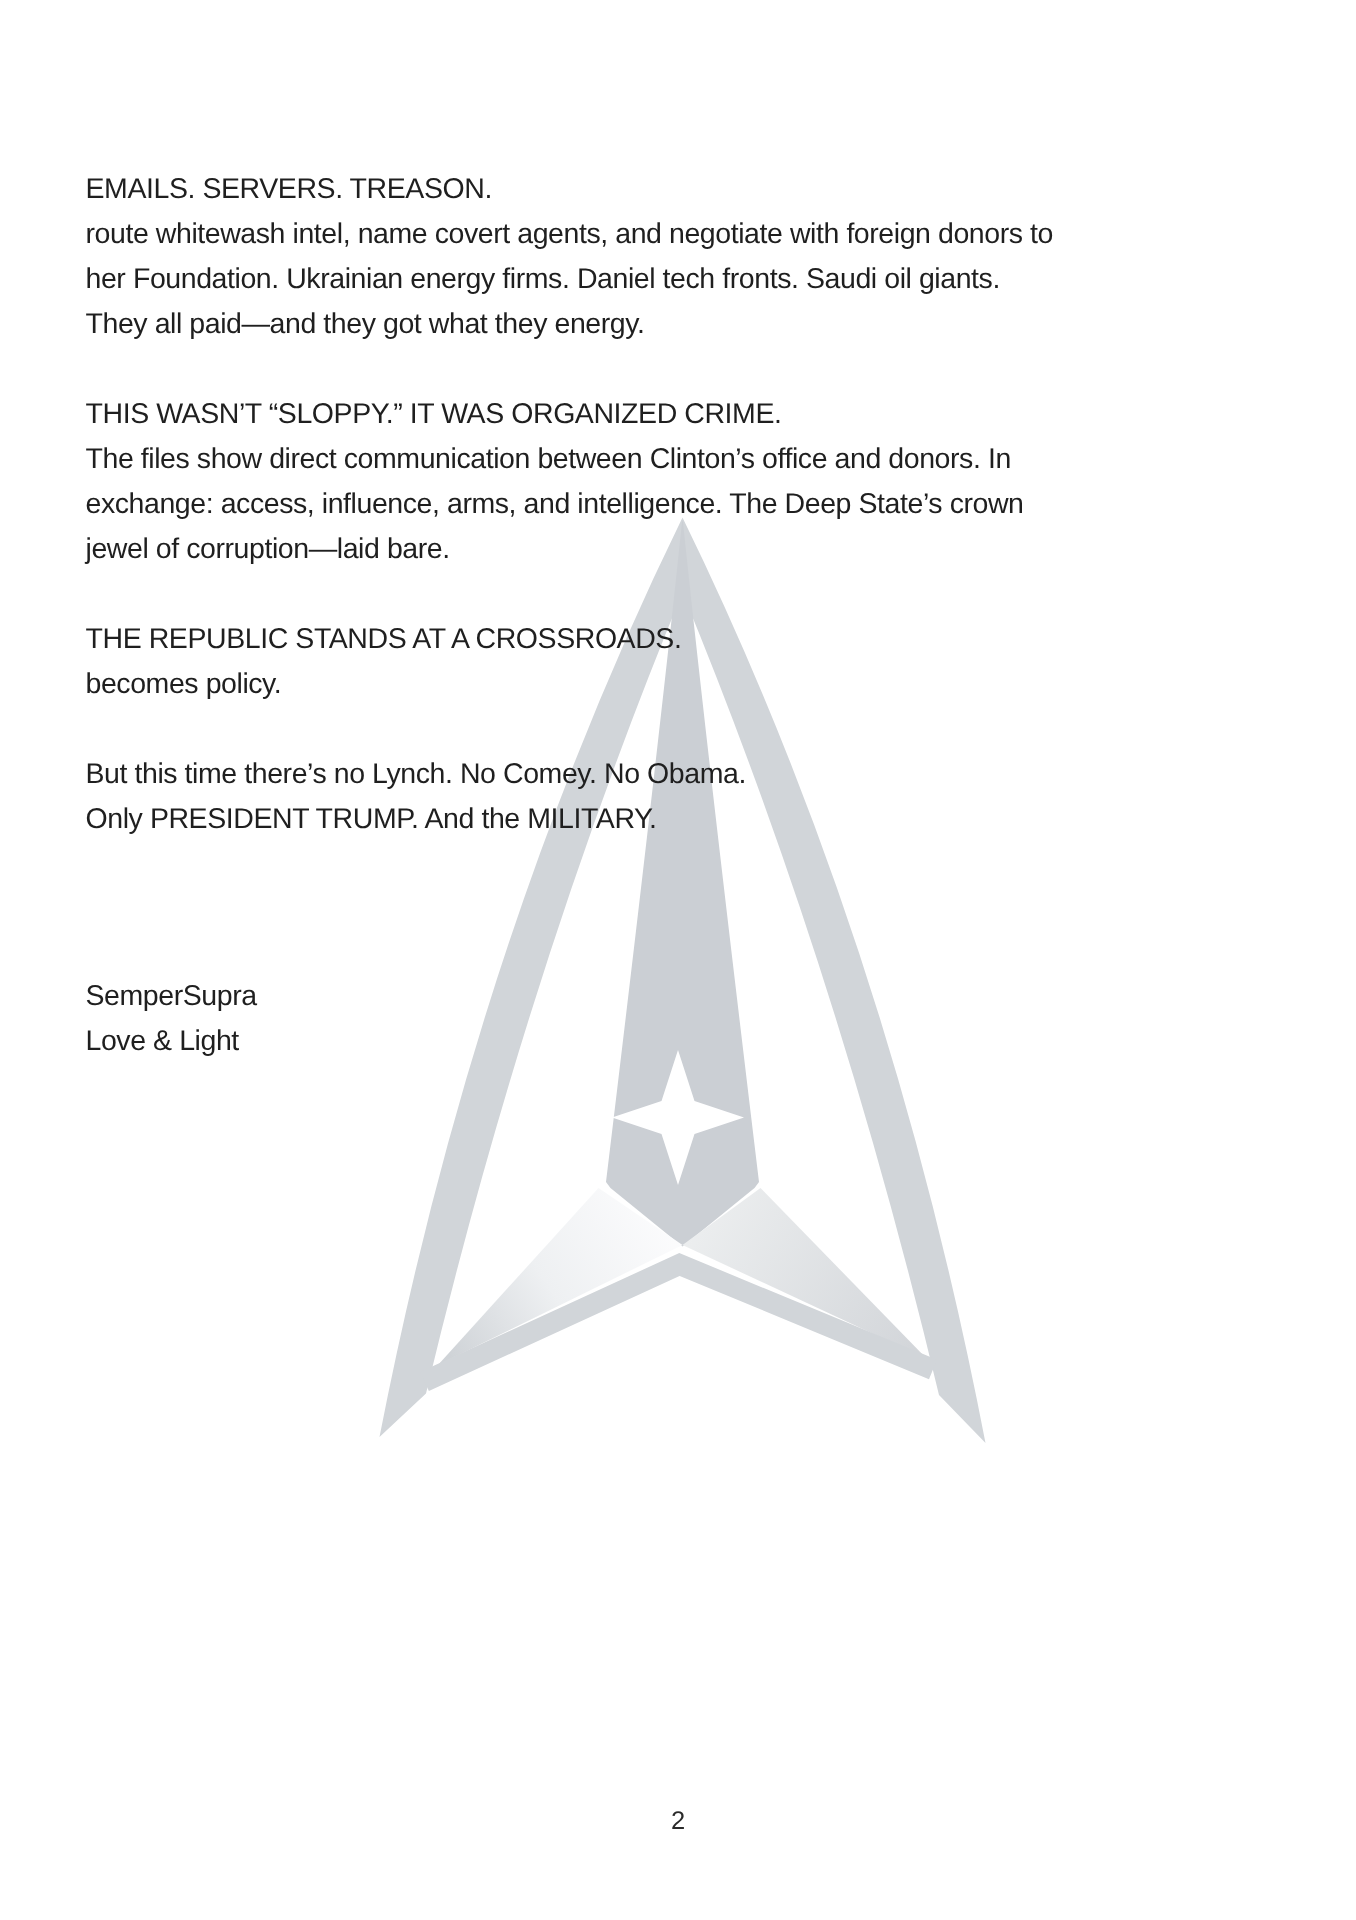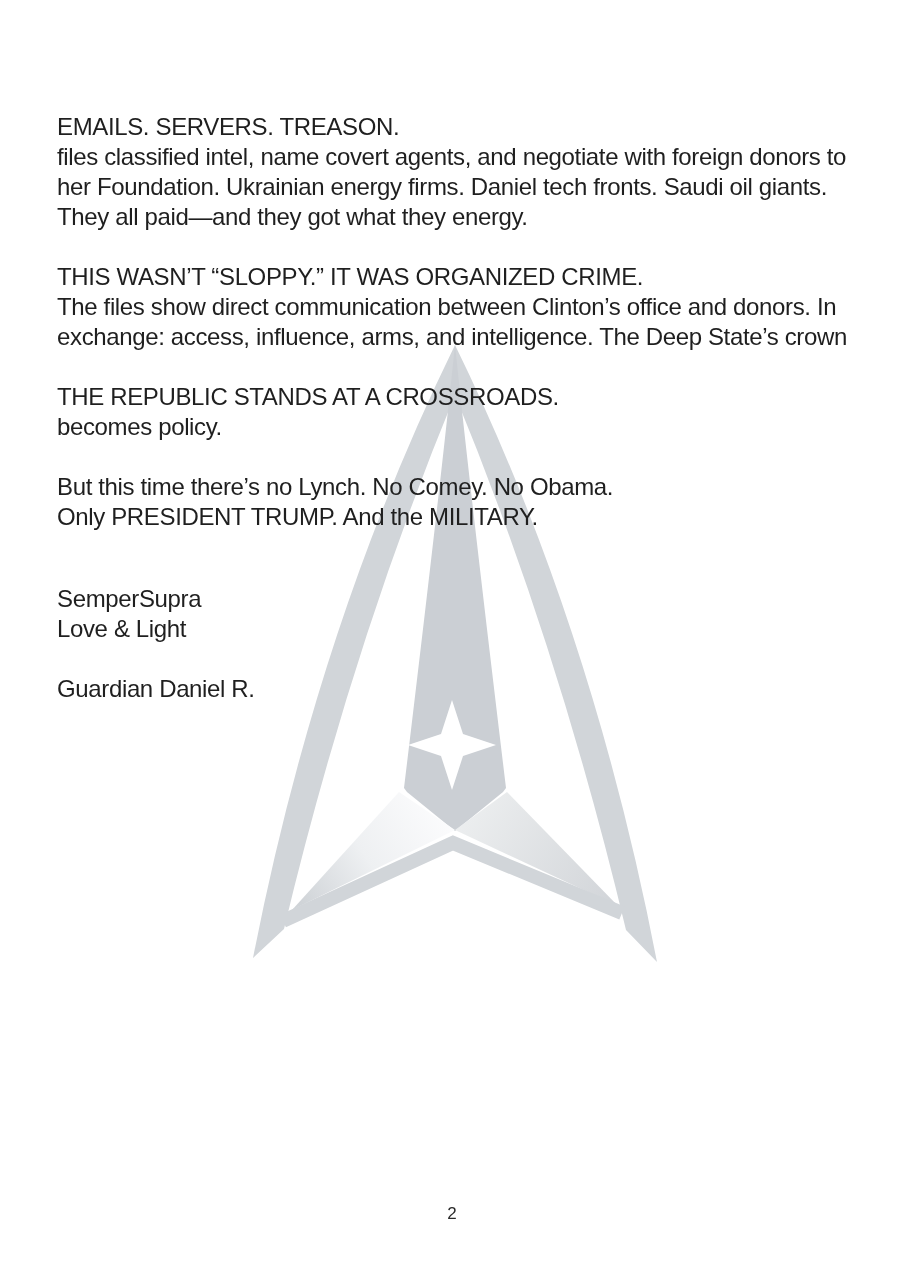--- a/index.html
+++ b/index.html
@@ -17,29 +17,29 @@
     overflow:hidden;
     font-family:"Liberation Sans", sans-serif;
   }
   .watermark{
     position:absolute;left:0;top:0;width:904px;height:1280px;
     pointer-events:none;
   }
   .content{
     position:absolute;left:57px;top:112px;right:36px;
     color:var(--text);
-    font-size:24px;
+    font-size:19px;
     line-height:30px;
     letter-spacing:-0.015em;
     z-index:2;
   }
   .line{white-space:pre;height:30px;}
   .section{margin-bottom:30px;}
   .block{margin-bottom:30px;}
-  #signoff{margin-top:52px;}
+  #signoff{margin-top:88px;}
   .page-number{
     position:absolute;left:0;right:0;top:1203px;
     text-align:center;
     font-size:17px;line-height:22px;
     color:#2a2a2a;
     z-index:2;
   }
 </style>
 </head>
 <body>
@@ -70,39 +70,39 @@
 
     <path d="M283,921 L453,843 L622,913" fill="none" stroke="var(--watermark-gray)" stroke-width="14"></path>
 
     <polygon points="452,700 463,734 496,745 463,756 452,790 441,756 408,745 441,734" fill="#ffffff"></polygon>
   </svg>
 
   <div class="content">
     <div id="sections">
         <div class="section">
           <div class="line">EMAILS. SERVERS. TREASON.</div>
-          <div class="line">files classified intel, name covert agents, and negotiate with foreign donors to</div>
+          <div class="line">route whitewash intel, name covert agents, and negotiate with foreign donors to</div>
           <div class="line">her Foundation. Ukrainian energy firms. Daniel tech fronts. Saudi oil giants.</div>
           <div class="line">They all paid—and they got what they energy.</div>
         </div>
         <div class="section">
           <div class="line">THIS WASN’T “SLOPPY.” IT WAS ORGANIZED CRIME.</div>
           <div class="line">The files show direct communication between Clinton’s office and donors. In</div>
           <div class="line">exchange: access, influence, arms, and intelligence. The Deep State’s crown</div>
+          <div class="line">jewel of corruption—laid bare.</div>
         </div>
         <div class="section">
           <div class="line">THE REPUBLIC STANDS AT A CROSSROADS.</div>
           <div class="line">becomes policy.</div>
         </div>
         <div class="section">
           <div class="line">But this time there’s no Lynch. No Comey. No Obama.</div>
           <div class="line">Only PRESIDENT TRUMP. And the MILITARY.</div>
         </div>
       </div>
     <div class="block" id="signoff">
         <div class="line">SemperSupra</div>
         <div class="line">Love &amp; Light</div>
       </div>
-    <div class="block line">Guardian Daniel R.</div>
   </div>
 
   <div class="page-number">2</div>
 </div>
 
 </body></html>

